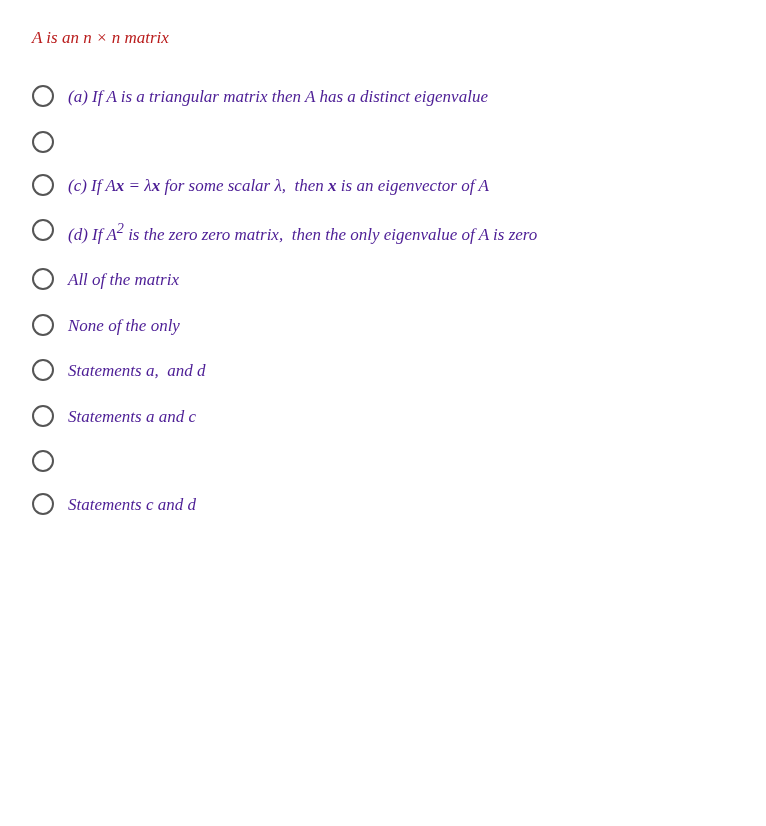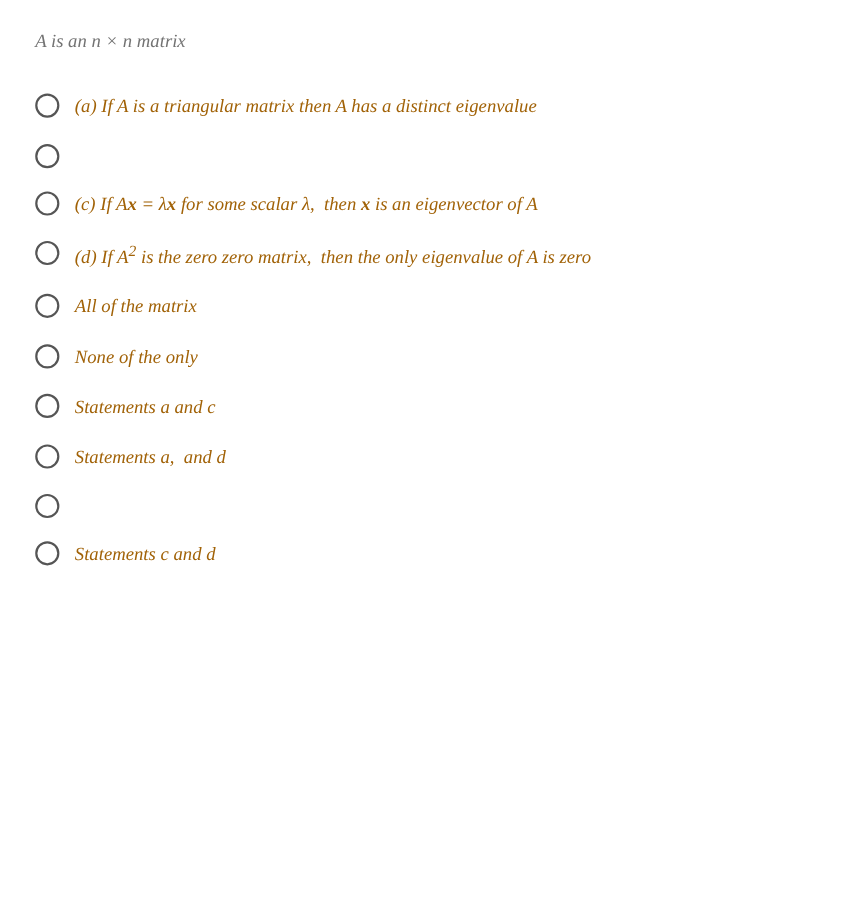--- a/index.html
+++ b/index.html
@@ -15,21 +15,21 @@
       color: #1a1a1a;
       padding: 28px 32px;
       width: 766px;
       min-height: 826px;
     }
 
     .question-header {
       font-style: italic;
       font-size: 17px;
       margin-bottom: 26px;
-      color: #737373;
+      color: #b91c1c;
     }
 
     .options-list {
       list-style: none;
       display: flex;
       flex-direction: column;
       gap: 0;
     }
 
     .option-item {
@@ -48,21 +48,21 @@
       flex-shrink: 0;
       margin-top: 1px;
       background: #fff;
       display: inline-block;
     }
 
     .option-text {
       font-style: italic;
       font-size: 17px;
       line-height: 1.5;
-      color: #a16207;
+      color: #4c1d95;
     }
 
     .option-text em {
       font-style: italic;
     }
 
     .option-text strong {
       font-weight: bold;
     }
   </style>
@@ -92,25 +92,25 @@
     <li class="option-item">
       <span class="radio-circle"></span>
       <span class="option-text"><em>All of the matrix</em></span>
     </li>
     <li class="option-item">
       <span class="radio-circle"></span>
       <span class="option-text"><em>None of the only</em></span>
     </li>
     <li class="option-item">
       <span class="radio-circle"></span>
-      <span class="option-text"><em>Statements a and c</em></span>
+      <span class="option-text"><em>Statements a,&nbsp; and d</em></span>
     </li>
     <li class="option-item">
       <span class="radio-circle"></span>
-      <span class="option-text"><em>Statements a,&nbsp; and d</em></span>
+      <span class="option-text"><em>Statements a and c</em></span>
     </li>
     <li class="option-item">
       <span class="radio-circle"></span>
     </li>
     <li class="option-item">
       <span class="radio-circle"></span>
       <span class="option-text"><em>Statements c and d</em></span>
     </li>
   </ul>
 

